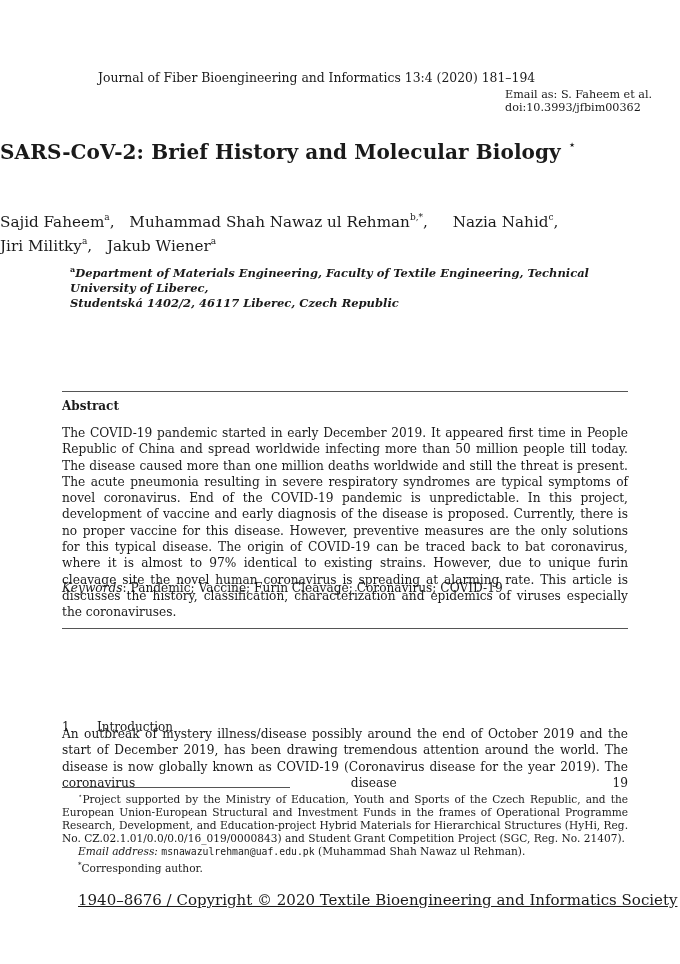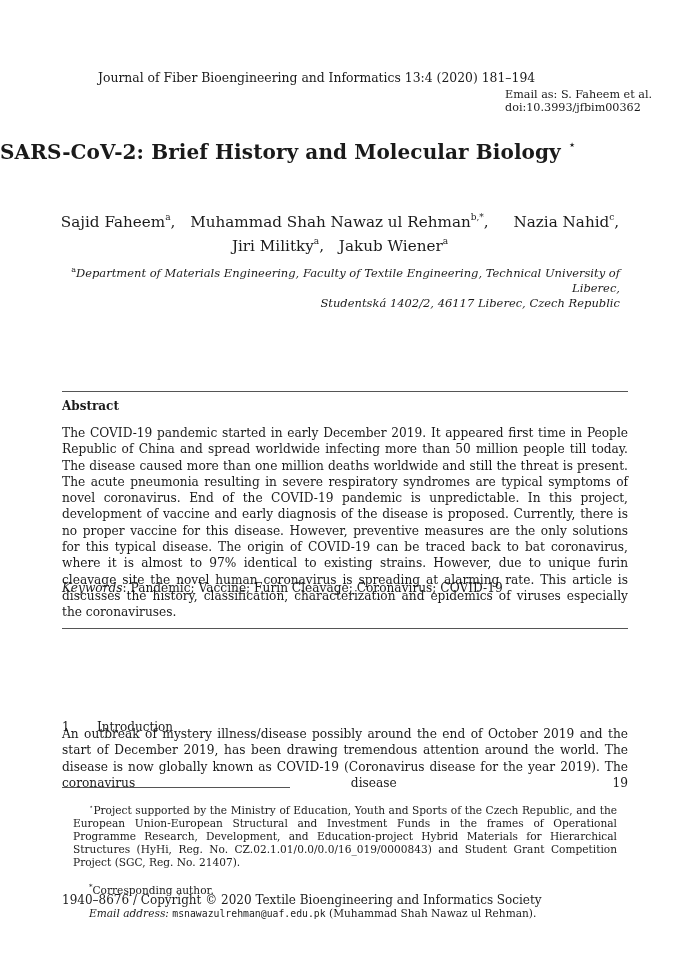--- a/index.html
+++ b/index.html
@@ -6,42 +6,42 @@
   body {
     width: 680px; height: 964px; position: relative; overflow: hidden;
     font-family: "DejaVu Serif", "Liberation Serif", serif;
     color: #1a1a1a;
   }
   .abs { position: absolute; }
   .journal-line { left: 62px; top: 70px; font-size: 12.4px; white-space: nowrap; margin-left: 36px; }
   .cite { left: 505px; top: 88px; font-size: 11.2px; line-height: 13px; white-space: nowrap; }
   .title { left: 0; width: 568px; top: 139px; text-align: center; font-size: 20px; font-weight: bold; letter-spacing: 0.1px; white-space: nowrap; }
   .title sup { font-weight: normal; font-size: 13px; position: relative; top: -2px; }
-  .authors { left: 0; width: 680px; top: 208px; text-align: center; font-size: 15.2px; line-height: 20px; }
+  .authors { left: 0; width: 680px; top: 208px; font-size: 15.2px; line-height: 20px; }
   .authors sup { font-size: 9px; position: relative; top: -1px; }
   .authors .sep { display: inline-block; width: 10px; }
-  .affils { left: 70px; width: 550px; top: 262px; text-align: right; font-size: 11.5px; font-style: italic; line-height: 15px; }
+  .affils { left: 70px; width: 550px; top: 262px; text-align: left; font-size: 11.5px; font-style: italic; line-height: 15px; font-weight: bold; }
   .affil { margin-bottom: 7px; }
   .affil sup { font-style: normal; font-size: 8px; }
   .rule { position: absolute; left: 62px; width: 566px; height: 1px; background: #555; }
   .abstract-head { left: 62px; top: 399px; font-size: 12px; font-weight: bold; }
   .abstract-body { left: 62px; width: 566px; top: 425px; font-size: 12.2px; line-height: 16.3px; text-align: justify; text-align-last: left; }
   .keywords { left: 62px; top: 581px; font-size: 12.2px; white-space: nowrap; }
   .keywords em { font-style: italic; }
   .sec-head { left: 62px; top: 720px; font-size: 12px; font-weight: normal; white-space: nowrap; }
   .sec-head .num { display: inline-block; width: 35px; }
   .intro { left: 62px; width: 566px; top: 726px; font-size: 12.2px; line-height: 16.3px; text-align: justify; text-align-last: justify; }
   .fn-rule { position: absolute; left: 62px; width: 228px; top: 787px; height: 1px; background: #555; }
   .footnotes { left: 62px; width: 566px; top: 790px; font-size: 10.6px; line-height: 13.2px; text-align: justify; }
-  .footnotes p { margin: 11px; }
+  .footnotes p { margin: 0; }
   .fn-first { text-indent: 16px; text-align-last: left; }
   .fn-indent { padding-left: 16px; }
   .fn-indent sup, .fn-first sup { font-size: 7px; }
   .mono { font-family: "DejaVu Sans Mono", "Liberation Mono", monospace; font-size: 9.8px; }
-  .copyright { left: 62px; top: 894px; font-size: 12px; line-height: 13px; white-space: nowrap; }
+  .copyright { left: 78px; top: 894px; font-size: 15px; line-height: 13px; white-space: nowrap; text-decoration: underline; }
 </style>
 </head>
 <body>
 
 <div class="abs journal-line">Journal of Fiber Bioengineering and Informatics 13:4 (2020)  181–194</div>
 
 <div class="abs cite">
   <div>Email as: S. Faheem et al.</div>
   <div>doi:10.3993/jfbim00362</div>
 </div>
@@ -84,19 +84,19 @@
 <div class="abs sec-head">
   <span class="num">1</span><span>Introduction</span>
 </div>
 
 <div class="abs intro">An outbreak of mystery illness/disease possibly around the end of October 2019 and the start of December 2019, has been drawing tremendous attention around the world. The disease is now globally known as COVID-19 (Coronavirus disease for the year 2019). The coronavirus disease 19</div>
 
 <div class="fn-rule"></div>
 
 <div class="abs footnotes">
   <p class="fn-first"><sup>⋆</sup><span>Project supported by the Ministry of Education, Youth and Sports of the Czech Republic, and the European Union-European Structural and Investment Funds in the frames of Operational Programme Research, Development, and Education-project Hybrid Materials for Hierarchical Structures (HyHi, Reg. No. CZ.02.1.01/0.0/0.0/16_019/0000843) and Student Grant Competition Project (SGC, Reg. No. 21407).</span></p>
+  <p class="fn-indent"><em>Email address:</em> <span class="mono">msnawazulrehman@uaf.edu.pk</span> <span>(Muhammad Shah Nawaz ul Rehman).</span></p>
   <p class="fn-indent"><sup>*</sup><span>Corresponding author.</span></p>
-  <p class="fn-indent"><em>Email address:</em> <span class="mono">msnawazulrehman@uaf.edu.pk</span> <span>(Muhammad Shah Nawaz ul Rehman).</span></p>
 </div>
 
 <div class="abs copyright">
   <div>1940–8676 / Copyright © 2020 Textile Bioengineering and Informatics Society</div>
 </div>
 
 </body></html>

